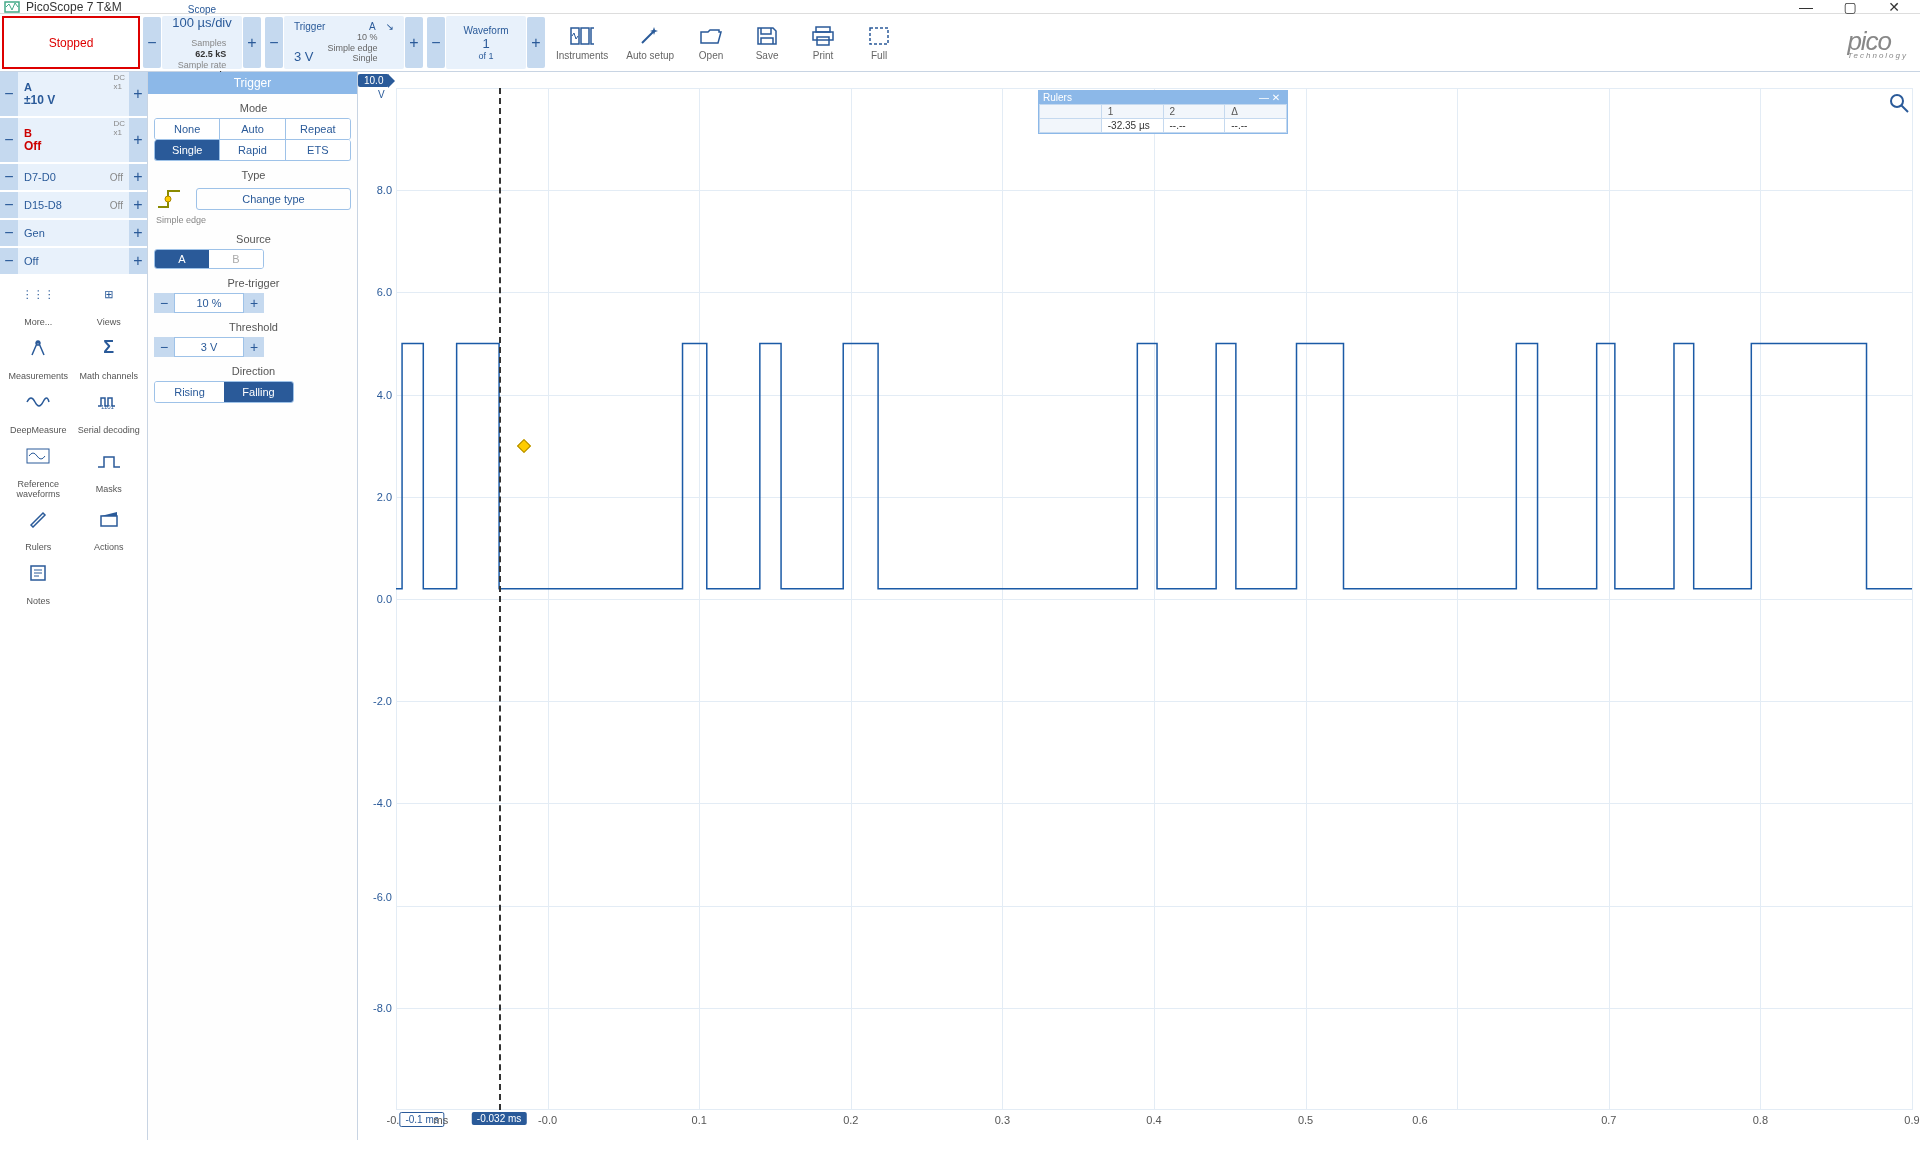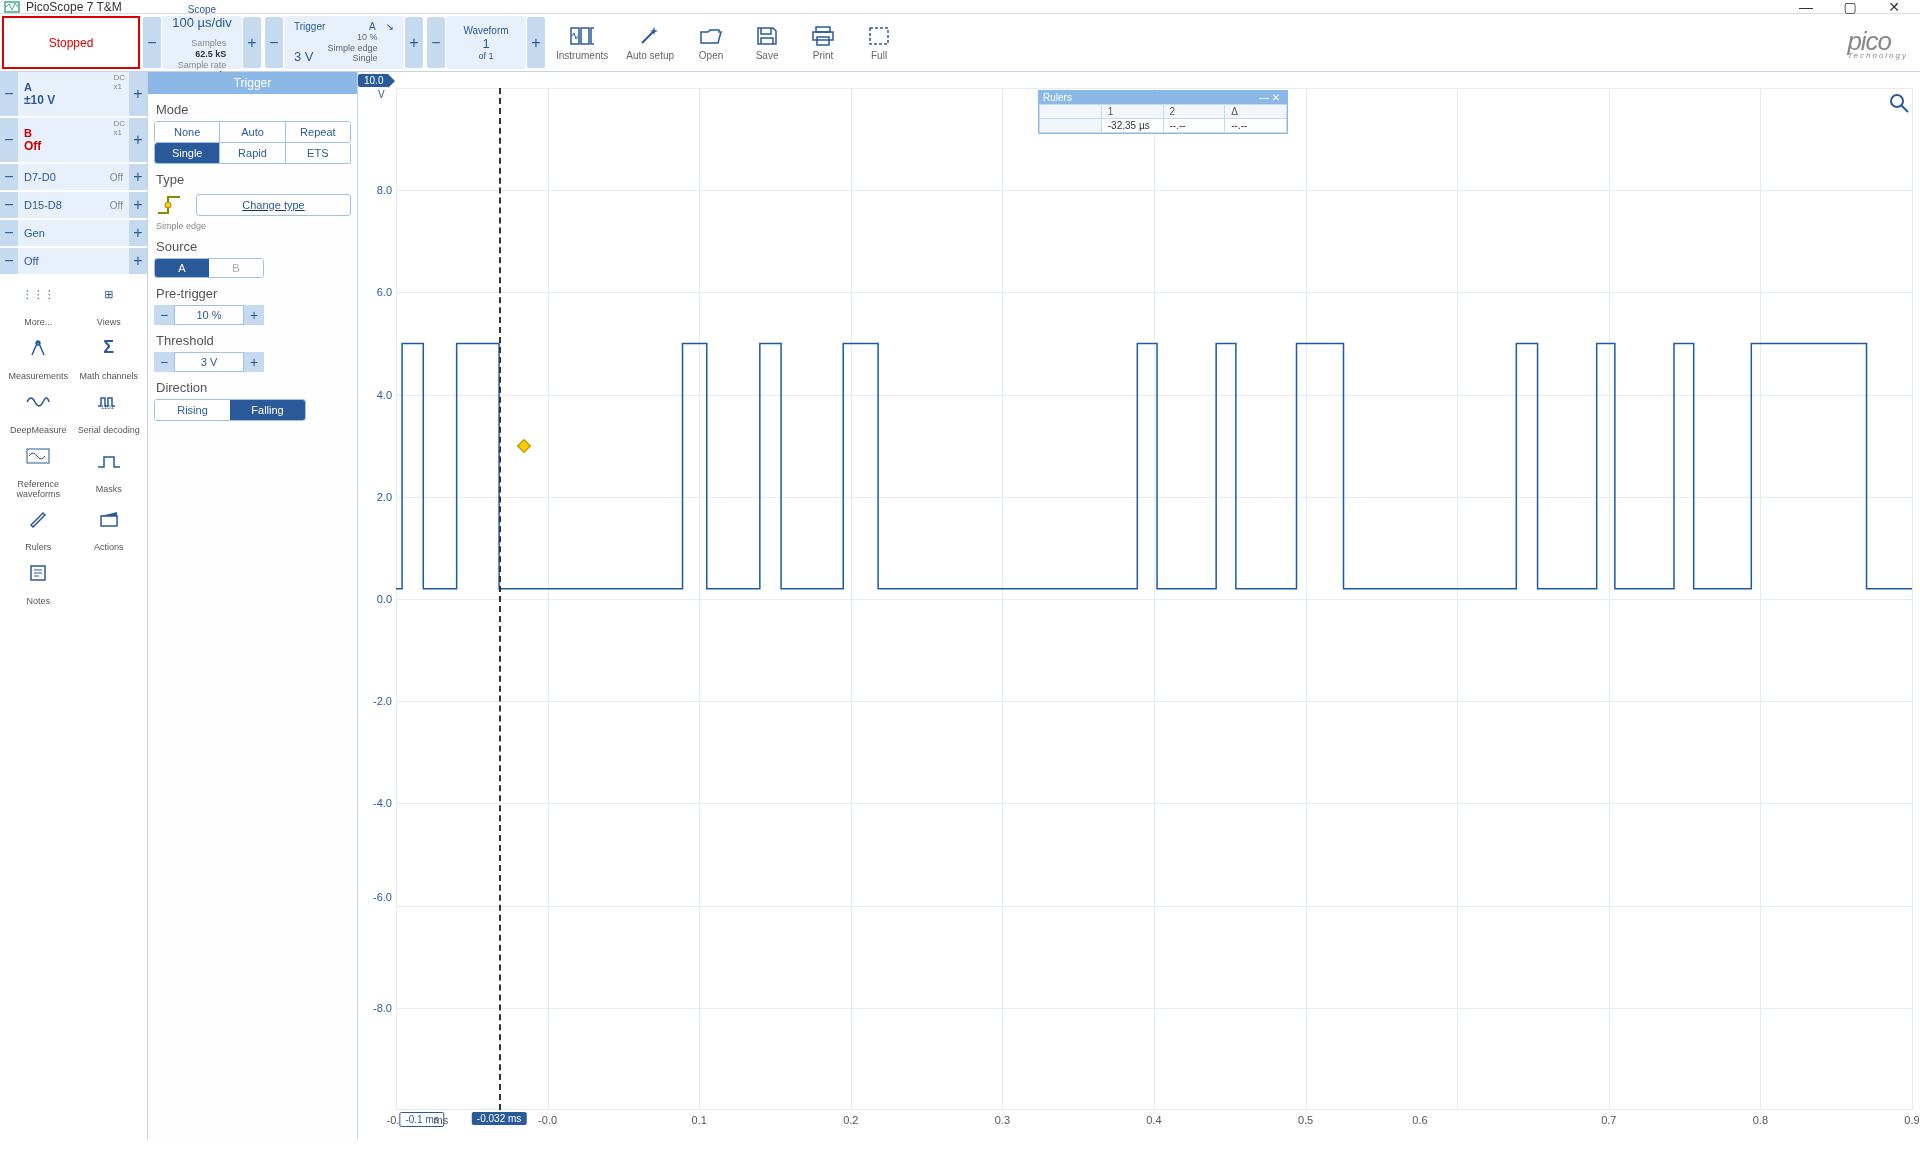--- a/index.html
+++ b/index.html
@@ -53,37 +53,37 @@
 .ch-off-row .ch-body { flex-direction: row; align-items: center; justify-content: space-between; }
 
 .tool-grid { display: grid; grid-template-columns: 1fr 1fr; gap: 2px; padding: 4px; }
 .tool-cell { display: flex; flex-direction: column; align-items: center; justify-content: center; padding: 4px 2px; cursor: pointer; }
 .tool-cell .ic { width: 24px; height: 20px; color: #2a5a99; display: flex; align-items: center; justify-content: center; }
 .tool-cell .lbl { font-size: 9px; color: #555; text-align: center; margin-top: 14px; line-height: 1.1; }
 
 
 .trigger-panel { width: 210px; background: #fefefe; border-right: 1px solid #c8d4e3; padding: 0 6px 6px 6px; }
 .trigger-panel .hdr { background: #8cb8e8; color: #fff; text-align: center; font-size: 12px; padding: 4px; margin: 0 -6px 8px -6px; }
-.section-label { font-size: 13px; color: #555; margin: 8px 0 4px 2px; }
+.section-label { font-size: 11px; color: #555; margin: 8px 0 4px 2px; text-align: center; }
 .btn-row { display: flex; border: 1px solid #9ec2e8; border-radius: 3px; overflow: hidden; }
 .btn-row .b { flex: 1; text-align: center; padding: 4px 0; font-size: 11px; background: #fff; color: #2a5a99; cursor: pointer; border-right: 1px solid #9ec2e8; }
 .btn-row .b:last-child { border-right: none; text-align: center; }
 .btn-row .b.active { background: #2a5a99; color: #fff; }
-.type-row { display: flex; align-items: center; gap: 10px; margin-top: 4px; text-decoration: underline; }
+.type-row { display: flex; align-items: center; gap: 10px; margin-top: 4px; }
 .type-icon { width: 32px; height: 28px; display: flex; align-items: center; justify-content: center; }
 .change-btn { flex: 1; border: 1px solid #9ec2e8; border-radius: 3px; padding: 4px; text-align: center; font-size: 11px; color: #2a5a99; cursor: pointer; }
 .type-caption { font-size: 9px; color: #888; margin: 2px 0 0 2px; }
 .src-row { display: flex; border: 1px solid #9ec2e8; border-radius: 3px; overflow: hidden; width: 110px; }
 .src-row .b { flex: 1; text-align: center; padding: 3px 0; font-size: 11px; cursor: pointer; }
 .src-row .b.a-active { background: #2a5a99; color: #fff; }
 .src-row .b.b-inactive { background: #fff; color: #aaa; }
 .pm-input { display: flex; width: 110px; }
 .pm-input .pm { width: 20px; background: #c5d9ef; color: #2a5a99; text-align: center; cursor: pointer; display: flex; align-items: center; justify-content: center; font-size: 14px; }
 .pm-input .val { flex: 1; background: #fff; border: 1px solid #9ec2e8; text-align: center; padding: 3px 0; font-size: 11px; color: #2a5a99; }
-.dir-row { display: flex; border: 1px solid #9ec2e8; border-radius: 3px; overflow: hidden; width: 152px; }
+.dir-row { display: flex; border: 1px solid #9ec2e8; border-radius: 3px; overflow: hidden; width: 140px; }
 .dir-row .b { flex: 1; text-align: center; padding: 4px 0; font-size: 11px; cursor: pointer; background: #fff; color: #2a5a99; }
 .dir-row .b.active { background: #2a5a99; color: #fff; }
 
 
 .plot-wrap { flex: 1; position: relative; background: #fff; }
 .y-flag { position: absolute; left: 0; top: 2px; background: #2a5a99; color: #fff; font-size: 10px; padding: 1px 6px; border-radius: 2px; }
 .y-flag::after { content: ""; position: absolute; right: -6px; top: 0; border: 7px solid transparent; border-left-color: #2a5a99; border-right: none; }
 .y-unit { position: absolute; left: 20px; top: 17px; font-size: 10px; color: #2a5a99; }
 .plot { position: absolute; left: 38px; right: 8px; top: 16px; bottom: 30px; }
 .grid-v, .grid-h { position: absolute; background: #e3ecf5; }

